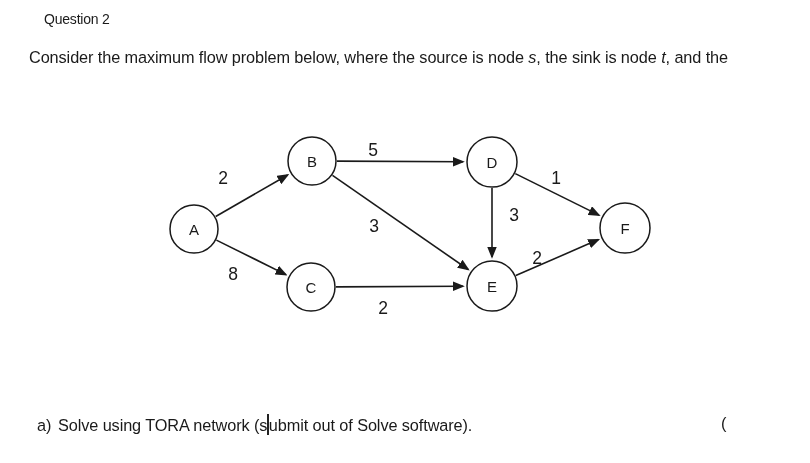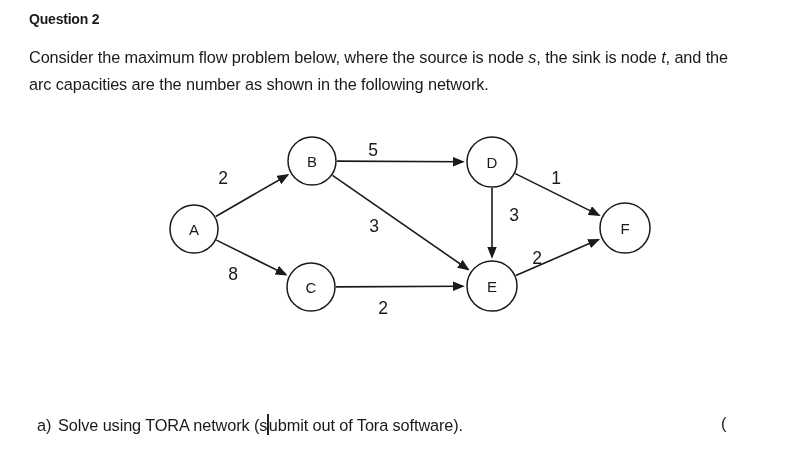--- a/index.html
+++ b/index.html
@@ -5,27 +5,27 @@
   html, body { margin: 0; padding: 0; }
   body {
     width: 810px; height: 463px;
     background: #ffffff;
     color: #1a1a1a;
     font-family: "Liberation Sans", sans-serif;
     position: relative;
     overflow: hidden;
   }
   .heading {
-    position: absolute; left: 29px; top: 11px;
-    font-size: 14px; font-weight: bold; letter-spacing: -0.2px;
+    position: absolute; left: 44px; top: 11px;
+    font-size: 14px; font-weight: normal; letter-spacing: -0.2px;
     white-space: nowrap;
   }
   .intro {
     position: absolute; left: 29px; top: 44px;
-    font-size: 16.3px; line-height: 27px; letter-spacing: -0.1px;
+    font-size: 16.3px; line-height: 27px; letter-spacing: -0.1px; text-align: right;
   }
   .intro .intro-line { white-space: nowrap; }
   .intro em { font-style: italic; }
   .diagram {
     position: absolute; left: 0; top: 0;
   }
   .diagram text { font-family: "Liberation Sans", sans-serif; }
   .task {
     position: absolute; left: 37px; top: 413px;
     font-size: 16.3px; line-height: 24px; letter-spacing: -0.1px;
@@ -41,21 +41,20 @@
     font-size: 16.3px; line-height: 24px;
   }
 </style>
 </head>
 <body>
 
 <div class="heading">Question 2</div>
 
 <div class="intro">
     <div class="intro-line"><span>Consider the maximum flow problem below, where the source is node </span><em>s</em><span>, the sink is node </span><em>t</em><span>, and the</span></div>
-    <div class="intro-line"><span>arc capacities are the number as shown in the following network.</span></div>
   </div>
 
 <svg class="diagram" width="810" height="463" viewBox="0 0 810 463">
   <defs>
     <marker id="arrowhead" viewBox="0 0 10 8" refX="8.5" refY="4" markerWidth="12" markerHeight="9.6" markerUnits="userSpaceOnUse" orient="auto">
       <path d="M0,0 L10,4 L0,8 Z" fill="#1a1a1a"></path>
     </marker>
   </defs>
 <line x1="215.7" y1="216.5" x2="287.7" y2="175.0" stroke="#1a1a1a" stroke-width="1.6" marker-end="url(#arrowhead)"></line>
     <text x="223" y="184" text-anchor="middle" font-size="17.5" fill="#1a1a1a">2</text>
@@ -82,16 +81,16 @@
     <circle cx="492" cy="162" r="25" fill="#ffffff" stroke="#1a1a1a" stroke-width="1.5"></circle>
     <text x="492" y="167.5" text-anchor="middle" font-size="15" fill="#1a1a1a">D</text>
     <circle cx="492" cy="286" r="25" fill="#ffffff" stroke="#1a1a1a" stroke-width="1.5"></circle>
     <text x="492" y="291.5" text-anchor="middle" font-size="15" fill="#1a1a1a">E</text>
     <circle cx="625" cy="228" r="25" fill="#ffffff" stroke="#1a1a1a" stroke-width="1.5"></circle>
     <text x="625" y="233.5" text-anchor="middle" font-size="15" fill="#1a1a1a">F</text>
   </svg>
 
 <div class="task">
   <span class="marker">a)</span>
-  <span class="task-text"><span>Solve using TORA network (s</span><span class="caret"></span><span>ubmit out of Tora software).</span></span>
+  <span class="task-text"><span>Solve using TORA network (s</span><span class="caret"></span><span>ubmit out of Solve software).</span></span>
 </div>
 
 <div class="open-paren">(</div>
 
 </body></html>

